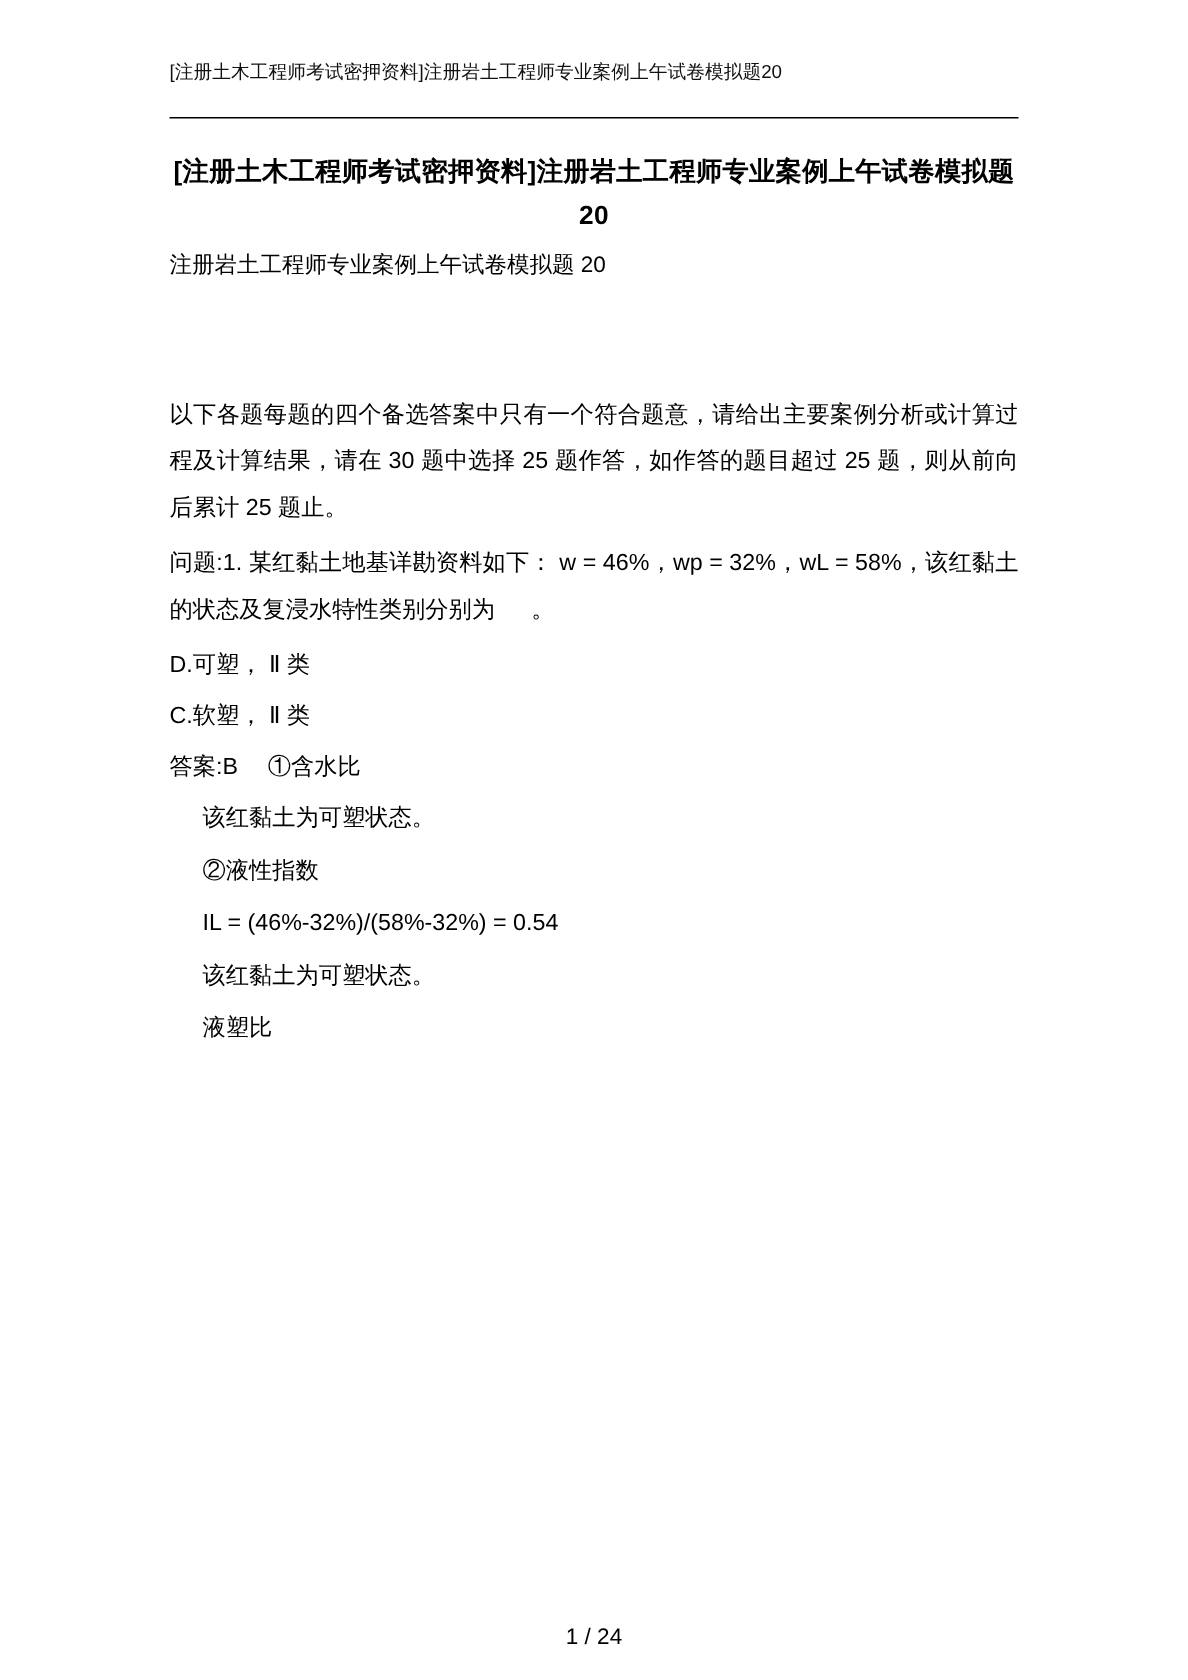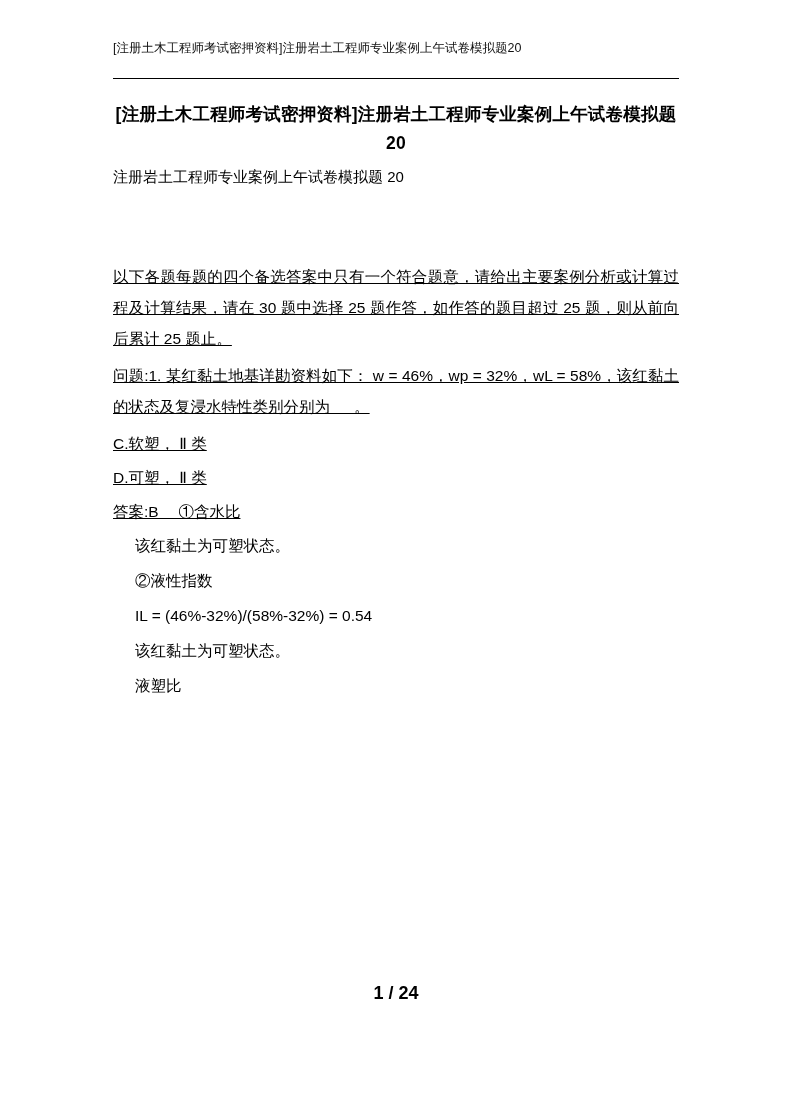--- a/index.html
+++ b/index.html
@@ -60,39 +60,38 @@
     margin: 6px 0 0 0;
   }
   .gap {
     height: 72px;
   }
   p.body-para {
     font-size: 15.5px;
     line-height: 2.0;
     margin: 0 0 6px 0;
     text-align: justify;
-    text-decoration: underline;
   }
   p.tight {
     margin: 0 0 3px 0;
   }
   .formula {
     font-size: 15.5px;
     line-height: 2.0;
     margin: 0 0 4px 0;
     padding-left: 22px;
   }
   .footer {
     position: absolute;
     left: 0;
-    top: 983px;
+    top: 1083px;
     width: 792px;
     text-align: center;
-    font-size: 18px;
-    font-weight: bold;
+    font-size: 15px;
+    font-weight: normal;
   }
 </style>
 </head>
 <body>
 
 <div class="page">
 
   <div class="header-line">[注册土木工程师考试密押资料]注册岩土工程师专业案例上午试卷模拟题20</div>
   <div class="header-rule"></div>
 
@@ -101,22 +100,22 @@
     <h1 class="doc-title">[注册土木工程师考试密押资料]注册岩土工程师专业案例上午试卷模拟题20</h1>
 
     <p class="subtitle">注册岩土工程师专业案例上午试卷模拟题 20</p>
 
     <div class="gap"></div>
 
     <p class="body-para">以下各题每题的四个备选答案中只有一个符合题意，请给出主要案例分析或计算过程及计算结果，请在 30 题中选择 25 题作答，如作答的题目超过 25 题，则从前向后累计 25 题止。</p>
 
     <p class="body-para">问题:1. 某红黏土地基详勘资料如下： w = 46%，wp = 32%，wL = 58%，该红黏土的状态及复浸水特性类别分别为 　 。</p>
 
+    <p class="body-para tight">D.可塑， Ⅱ 类</p>
     <p class="body-para tight">C.软塑， Ⅱ 类</p>
-    <p class="body-para tight">D.可塑， Ⅱ 类</p>
 
     <p class="body-para tight">答案:B 　①含水比</p>
 
     <p class="formula">该红黏土为可塑状态。</p>
     <p class="formula">②液性指数</p>
     <p class="formula">IL = (46%-32%)/(58%-32%) = 0.54</p>
     <p class="formula">该红黏土为可塑状态。</p>
     <p class="formula">液塑比</p>
 
   </div>

